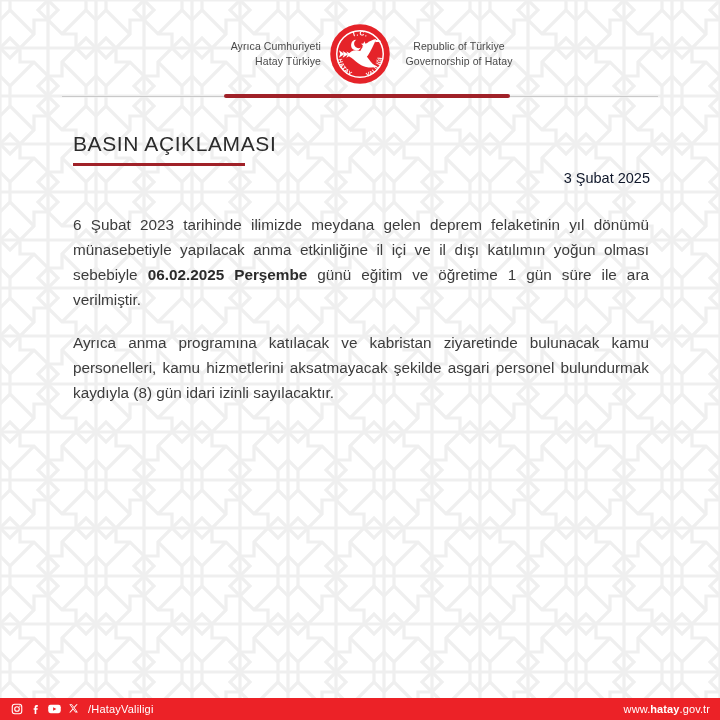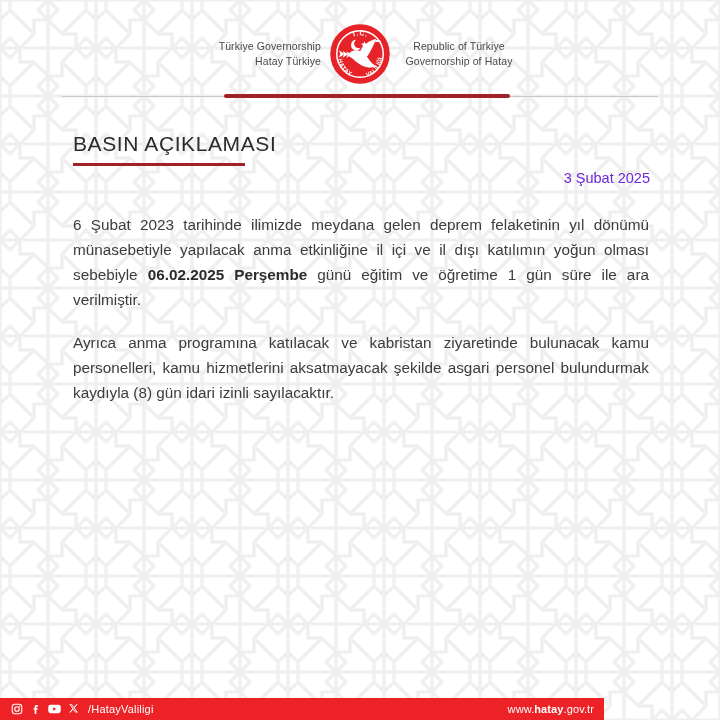--- a/index.html
+++ b/index.html
@@ -114,21 +114,21 @@
     height: 3px;
     background: #a02128;
   }
 
   
   .doc-date {
     position: absolute;
     top: 170px;
     right: 70px;
     font-size: 14.5px;
-    color: #6d28d9;
+    color: #0f172a;
   }
 
   
   .body-block {
     position: absolute;
     top: 212px;
     left: 73px;
     width: 576px;
   }
 
@@ -149,21 +149,21 @@
     font-size: 15.3px;
     font-weight: bold;
     color: #2b2b2b;
   }
 
   
   .footer {
     position: absolute;
     left: 0;
     bottom: 0;
-    width: 604px;
+    width: 720px;
     height: 22px;
     background: #ec2227;
     display: flex;
     align-items: center;
     justify-content: space-between;
     padding: 0 10px;
   }
   .footer-left {
     display: flex;
     align-items: center;
@@ -221,21 +221,21 @@
     </defs>
     <rect x="0" y="0" width="720" height="720" fill="#ffffff"></rect>
     <rect x="0" y="0" width="720" height="720" fill="url(#girih)"></rect>
   </svg>
 
   <div id="content">
 
     <div class="header">
 
       <div class="header-text left">
-        <div>Türkiye Governorship</div>
+        <div>Ayrıca Cumhuriyeti</div>
         <div>Hatay Türkiye</div>
       </div>
 
       <svg class="emblem" viewBox="0 0 100 100" aria-hidden="true">
         <defs>
           <path id="arcTop" d="M 20,50 A 30,30 0 0 1 80,50" fill="none"></path>
           <path id="arcBotL" d="M 16,44 A 34,34 0 0 0 50,88" fill="none"></path>
           <path id="arcBotR" d="M 50,88 A 34,34 0 0 0 84,44" fill="none"></path>
         </defs>
 

